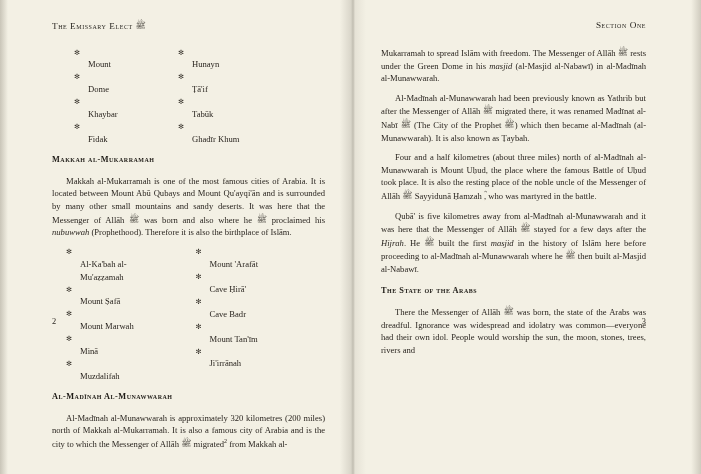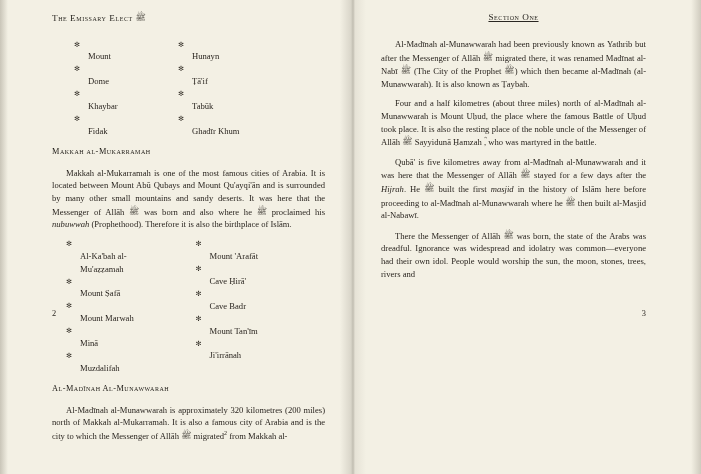--- a/index.html
+++ b/index.html
@@ -51,36 +51,36 @@
         rgba(196,192,180,0.55) 42%,
         rgba(176,172,160,0.75) 50%,
         rgba(210,206,194,0.40) 58%,
         rgba(243,240,228,0) 100%);
     pointer-events: none;
     z-index: 3;
   }
 
   .page {
     position: absolute;
-    top: 0;
+    top: 8px;
     height: 334px;
     box-sizing: border-box;
   }
   .page-left  { left: 0;     width: 353px; padding: 12px 28px 10px 52px; }
   .page-right { left: 353px; width: 348px; padding: 12px 55px 10px 28px; }
 
   .running-head {
     font-variant: small-caps;
     font-size: 9.2px;
     letter-spacing: 0.55px;
     color: #2a2722;
     height: 14px;
     white-space: nowrap;
   }
-  .rh-right { text-align: center; text-decoration: underline; }
+  .rh-right { text-align: right; }
 
   .honorific {
     font-size: 8.5px;
     color: #36322c;
     vertical-align: 1px;
     letter-spacing: 0;
   }
 
   .content {
     margin-top: 12px;
@@ -95,21 +95,21 @@
     margin: 0 0 7px 0;
     text-indent: 14px;
     text-align: justify;
   }
   p.para.tight { margin-bottom: 5px; }
 
   h2.section-head {
     font-variant: small-caps;
     font-size: 8.3px;
     letter-spacing: 0.5px;
-    font-weight: normal;
+    font-weight: bold;
     color: #1d1a15;
     margin: 9px 0 8px 0;
     text-align: left;
   }
 
   
   .orn-list {
     display: flex;
     margin: 2px 0 4px 0;
     padding: 0;
@@ -251,27 +251,29 @@
 
     <div class="folio folio-left">2</div>
   </div>
 
   <div class="page page-right">
 
     <div class="running-head rh-right">Section One</div>
 
     <div class="content">
 
+      <p class="para" style="text-indent:0"><span>Mukarramah to spread Islām with freedom. The Messenger of Allāh </span><span class="honorific">ﷺ</span><span> rests under the Green Dome in his </span><span class="ital">masjid</span><span> (al-Masjid al-Nabawī) in al-Madīnah al-Munawwarah.</span></p>
 
       <p class="para"><span>Al-Madīnah al-Munawwarah had been previously known as Yathrib but after the Messenger of Allāh </span><span class="honorific">ﷺ</span><span> migrated there, it was renamed Madīnat al-Nabī </span><span class="honorific">ﷺ</span><span> (The City of the Prophet </span><span class="honorific">ﷺ</span><span>) which then became al-Madīnah (al-Munawwarah). It is also known as Ṭaybah.</span></p>
 
       <p class="para"><span>Four and a half kilometres (about three miles) north of al-Madīnah al-Munawwarah is Mount Uḥud, the place where the famous Battle of Uḥud took place. It is also the resting place of the noble uncle of the Messenger of Allāh </span><span class="honorific">ﷺ</span><span> Sayyidunā Ḥamzah </span><span class="honorific">ؓ</span><span>, who was martyred in the battle.</span></p>
 
       <p class="para"><span>Qubā' is five kilometres away from al-Madīnah al-Munawwarah and it was here that the Messenger of Allāh </span><span class="honorific">ﷺ</span><span> stayed for a few days after the </span><span class="ital">Hijrah</span><span>. He </span><span class="honorific">ﷺ</span><span> built the first </span><span class="ital">masjid</span><span> in the history of Islām here before proceeding to al-Madīnah al-Munawwarah where he </span><span class="honorific">ﷺ</span><span> then built al-Masjid al-Nabawī.</span></p>
 
+      <h2 class="section-head">The State of the Arabs</h2>
 
       <p class="para"><span>There the Messenger of Allāh </span><span class="honorific">ﷺ</span><span> was born, the state of the Arabs was dreadful. Ignorance was widespread and idolatry was common—everyone had their own idol. People would worship the sun, the moon, stones, trees, rivers and</span></p>
 
     </div>
 
     <div class="folio folio-right">3</div>
   </div>
 
 </div>
 

